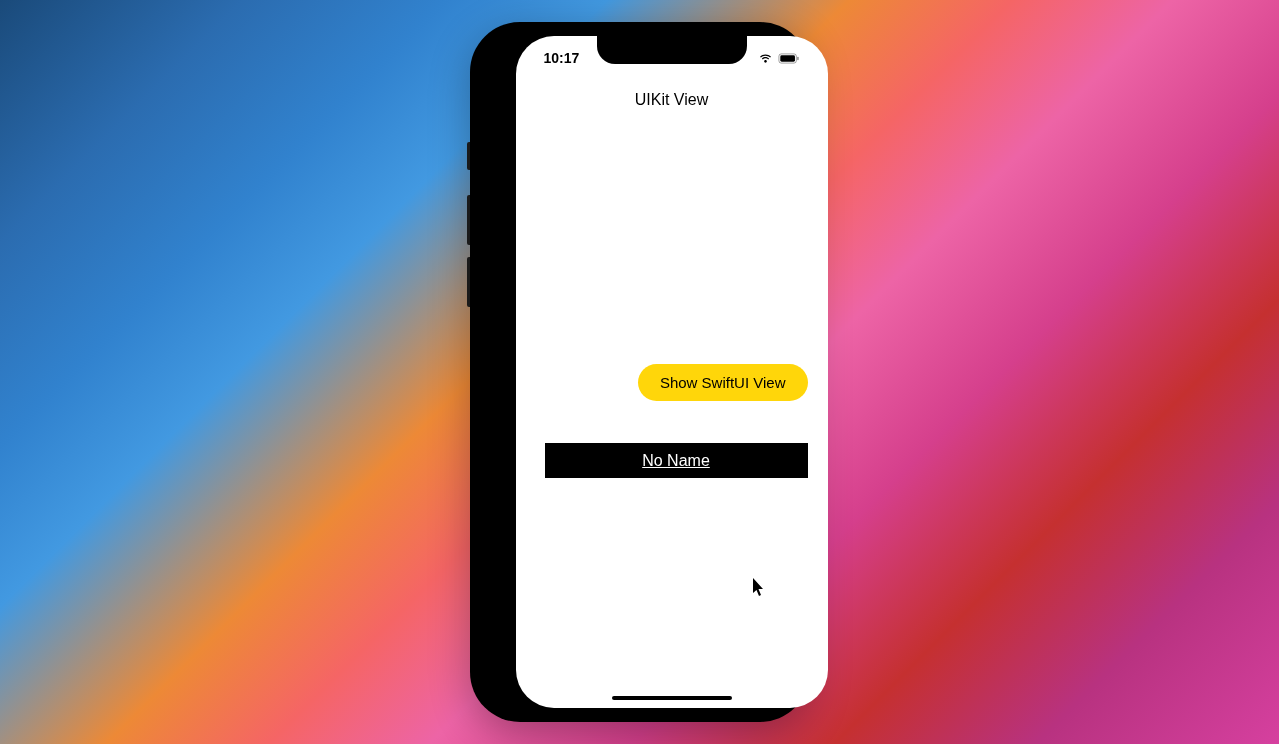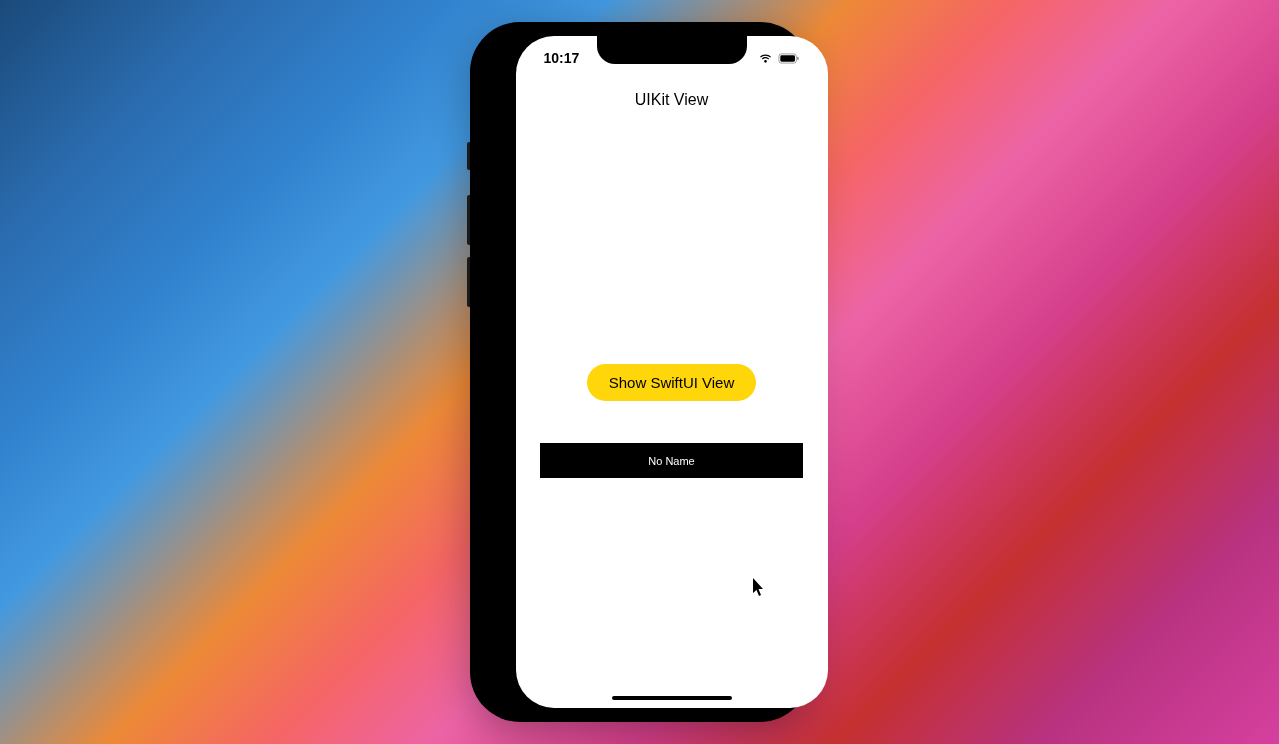--- a/index.html
+++ b/index.html
@@ -141,21 +141,21 @@
     }
 
     .content {
       position: absolute;
       top: 80px;
       left: 0;
       right: 0;
       bottom: 0;
       display: flex;
       flex-direction: column;
-      align-items: center;
+      align-items: flex-end;
       padding: 0 20px;
     }
 
     .show-button {
       margin-top: 248px;
       background: #ffd60a;
       border: none;
       padding: 10px 22px;
       border-radius: 20px;
       font-size: 15px;
@@ -166,21 +166,22 @@
 
     .name-box {
       margin-top: 42px;
       width: 263px;
       height: 35px;
       background: #000;
       color: #fff;
       display: flex;
       align-items: center;
       justify-content: center;
-      font-size: 11px;
+      font-size: 16px;
+      text-decoration: underline;
     }
 
     .home-indicator {
       position: absolute;
       bottom: 8px;
       left: 50%;
       transform: translateX(-50%);
       width: 120px;
       height: 4px;
       background: #000;

